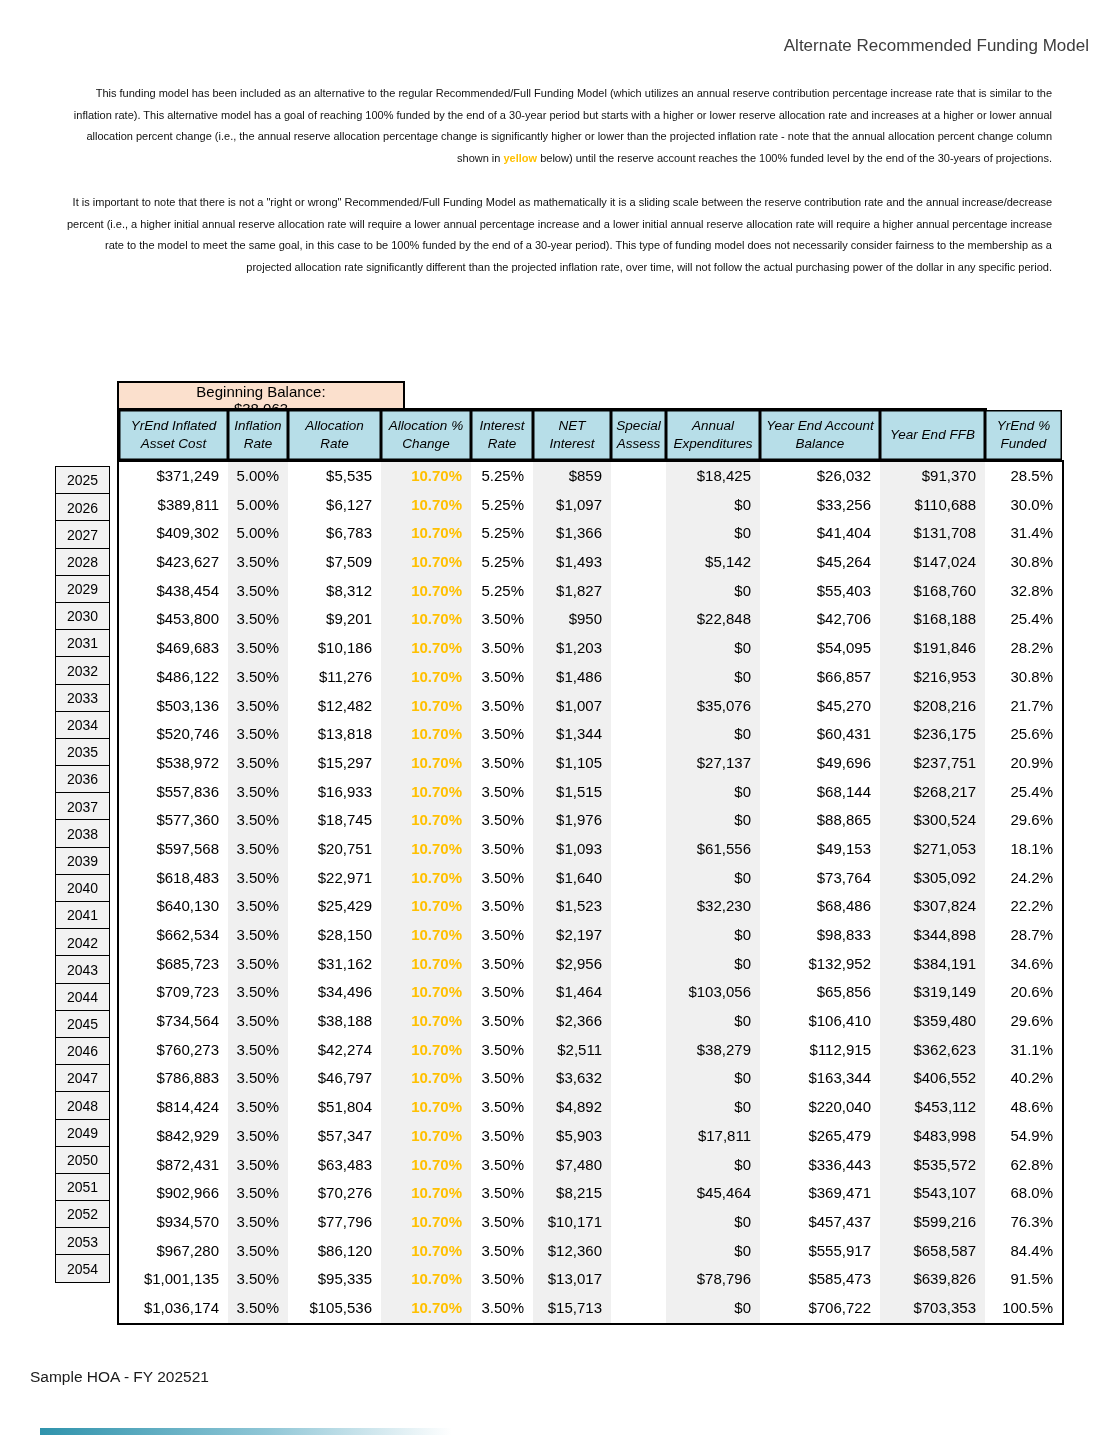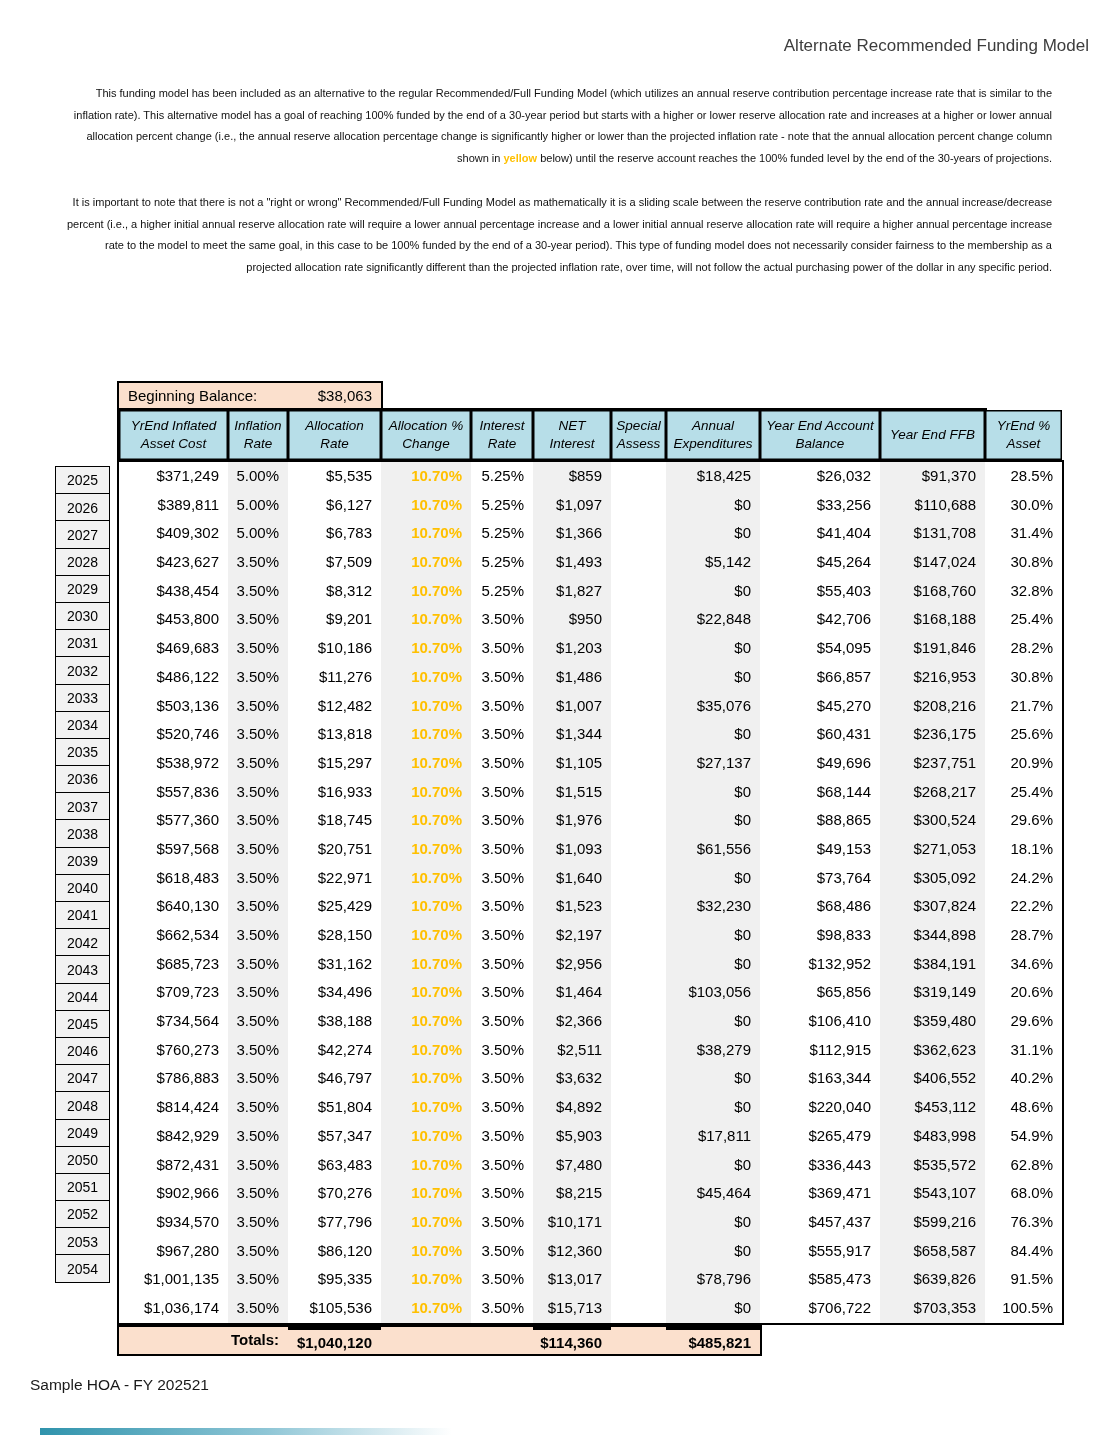--- a/index.html
+++ b/index.html
@@ -25,23 +25,23 @@
   }
   .ybox{
     box-sizing:border-box;height:28.7px;margin-top:-1.5px;border:1.5px solid #000;
     background:#F2F2F2;display:flex;align-items:center;justify-content:center;
     font-size:14px;
   }
   .ybox:first-child{margin-top:8px;}
 
   .data-block{margin-left:62px;width:943px;}
   .bb-box{
-    box-sizing:border-box;width:266px;height:27px;border:2px solid #000;border-bottom:none;
+    box-sizing:border-box;width:288px;height:27px;border:2px solid #000;border-bottom:none;
     background:#FBE0CD;display:flex;align-items:center;justify-content:space-between;
-    padding:0 9px;font-size:15px;
+    padding:0 9px;font-size:15px;flex-direction:column;
   }
   .grid{
     display:grid;
     grid-template-columns:109px 60px 93px 90px 62px 78px 55px 94px 120px 105px 77px;
   }
   .head-wrap{box-sizing:border-box;border:2px solid #000;border-bottom:none;width:870px;}
   .hcell{
     box-sizing:border-box;height:50px;background:#B7DEE8;
     box-shadow:inset 0 0 0 1.5px #000;
     display:flex;align-items:center;justify-content:center;text-align:center;
@@ -61,26 +61,26 @@
     margin-top:0;
   }
   .tcell{
     box-sizing:border-box;height:27px;line-height:25px;text-align:right;
     padding-right:9px;font-size:15px;font-weight:bold;white-space:nowrap;
   }
   .tcell.thick{border-top:3px solid #000;}
 
   
   .footer{
-    position:absolute;left:0;top:1328px;width:1107px;
+    position:absolute;left:0;top:1368px;width:1107px;
     display:flex;align-items:baseline;font-size:15.5px;color:#1a1a1a;
   }
   .footer .f-left{margin-left:30px;}
   .footer .f-center{flex:1;text-align:center;margin-left:-60px;}
-  .footer .f-right{margin-right:20px;margin-top:48px;}
+  .footer .f-right{margin-right:20px;}
   .bottom-bar{
     position:absolute;left:40px;top:1428px;width:412px;height:7px;
     background:linear-gradient(to right,#2F93AC 0%,#8FC6D6 55%,#ffffff 100%);
   }
 </style>
 </head>
 <body>
 
 <div class="page">
 
@@ -143,21 +143,21 @@
             <div class="hcell">NET
 Interest</div>
             <div class="hcell">Special
 Assess</div>
             <div class="hcell">Annual
 Expenditures</div>
             <div class="hcell">Year End  Account
 Balance</div>
             <div class="hcell">Year End FFB</div>
             <div class="hcell">YrEnd %
-Asset</div>
+Funded</div>
           </div>
       </div>
       <div class="body-wrap">
         <div class="grid">
             <div class="cell">$371,249</div>
             <div class="cell gray">5.00%</div>
             <div class="cell">$5,535</div>
             <div class="cell gray orange">10.70%</div>
             <div class="cell">5.25%</div>
             <div class="cell gray">$859</div>
@@ -480,30 +480,20 @@
             <div class="cell gray orange">10.70%</div>
             <div class="cell">3.50%</div>
             <div class="cell gray">$15,713</div>
             <div class="cell"></div>
             <div class="cell gray">$0</div>
             <div class="cell">$706,722</div>
             <div class="cell gray">$703,353</div>
             <div class="cell">100.5%</div>
           </div>
       </div>
-      <div class="totals-row">
-        <div class="tcell"></div>
-        <div class="tcell">Totals:</div>
-        <div class="tcell thick">$1,040,120</div>
-        <div class="tcell"></div>
-        <div class="tcell"></div>
-        <div class="tcell thick">$114,360</div>
-        <div class="tcell"></div>
-        <div class="tcell thick">$485,821</div>
-      </div>
     </div>
   </div>
 
   <div class="footer">
     <span class="f-left">Sample HOA - FY 2025</span>
     <span class="f-right">21</span>
   </div>
 
   <div class="bottom-bar"></div>
 

